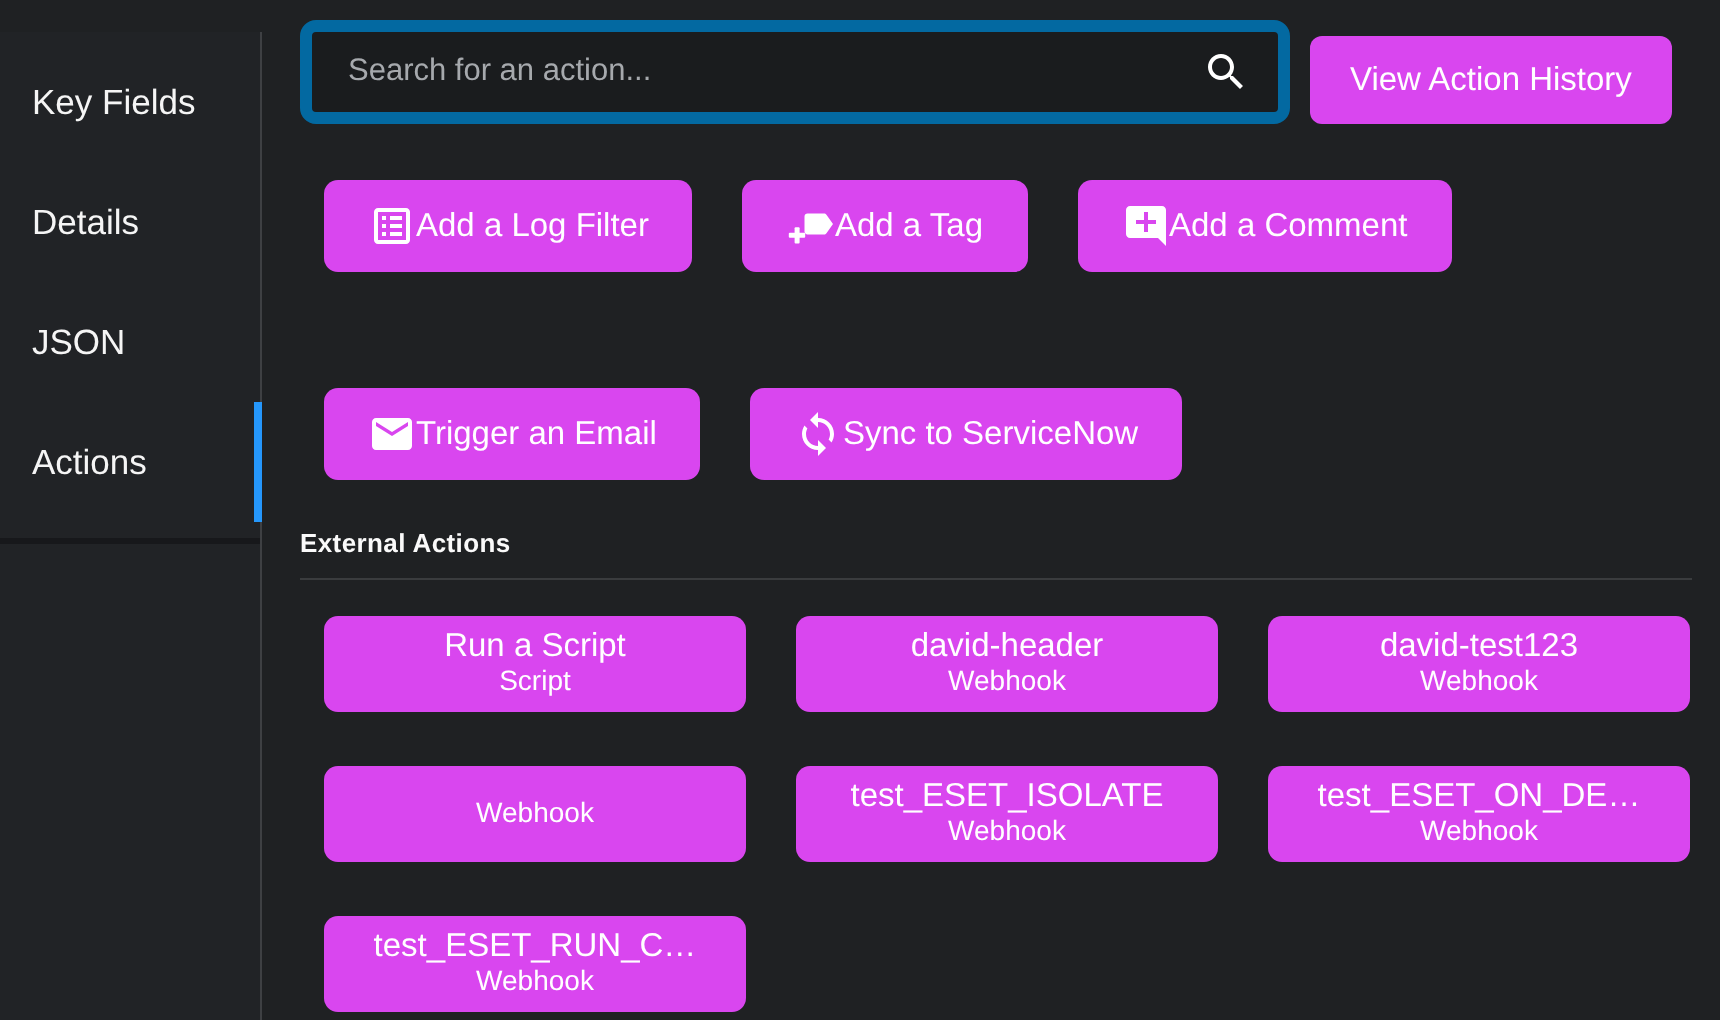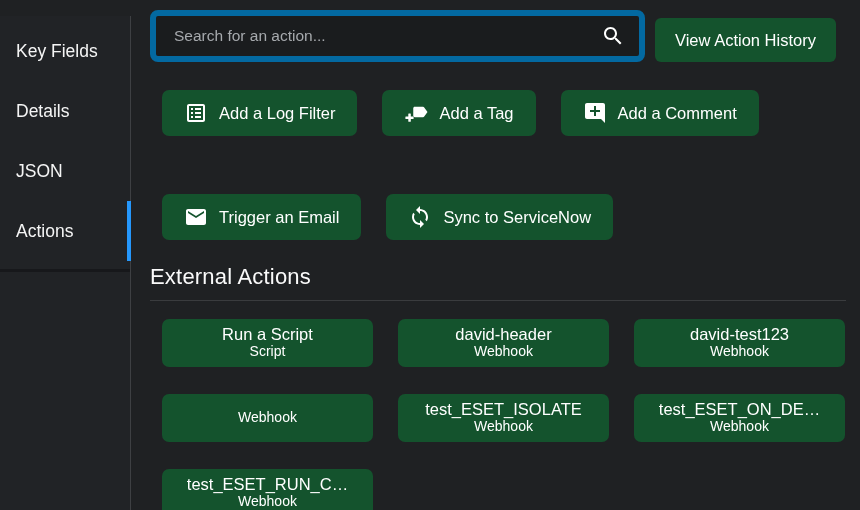--- a/index.html
+++ b/index.html
@@ -40,38 +40,38 @@
     color:#e8e8e8; font-size:15.5px; padding:0 48px 0 18px; box-sizing:border-box;
     font-family:inherit;
   }
   .search-box input::placeholder { color:#a6a9ad; }
   .search-icon {
     position:absolute; right:14px; top:50%; transform:translateY(-50%);
     width:24px; height:24px; color:#fff;
   }
 
   .btn-primary {
-    background:#14532d; color:#fff; border:none; border-radius:6px;
+    background:#d946ef; color:#fff; border:none; border-radius:6px;
     font-family:inherit; cursor:pointer;
   }
   .history-btn { margin-left:10px; margin-top:8px; height:44px; padding:0 20px; font-size:16.5px; }
 
   .quick-actions {
     margin:28px 0 0 12px; display:flex; flex-wrap:wrap;
     column-gap:25px; row-gap:29px; width:680px;
   }
   .qa-btn {
-    display:inline-flex; align-items:center; gap:11px;
+    display:inline-flex; align-items:center; 
     height:46px; padding:0 22px; border-radius:7px; font-size:16.5px;
   }
   .qa-btn svg { width:24px; height:24px; flex:0 0 auto; }
   .flex-break { flex-basis:100%; height:0; }
 
   .external { margin-top:24px; }
-  .section-title { margin:0; font-size:22px; font-weight:400; color:#fafafa; letter-spacing:.2px; }
+  .section-title { margin:0; font-size:13px; font-weight:700; color:#fafafa; letter-spacing:.2px; }
   .divider { border:none; border-top:1px solid #3a3c3e; margin:10px 0 0 0; }
 
   .ea-grid {
     margin:18px 0 0 12px; display:grid;
     grid-template-columns:repeat(3, 211px); column-gap:25px; row-gap:27px;
   }
   .ea-btn {
     height:48px; border-radius:7px; box-sizing:border-box;
     display:flex; flex-direction:column; align-items:center; justify-content:center;
     padding:4px 8px 5px 8px;

